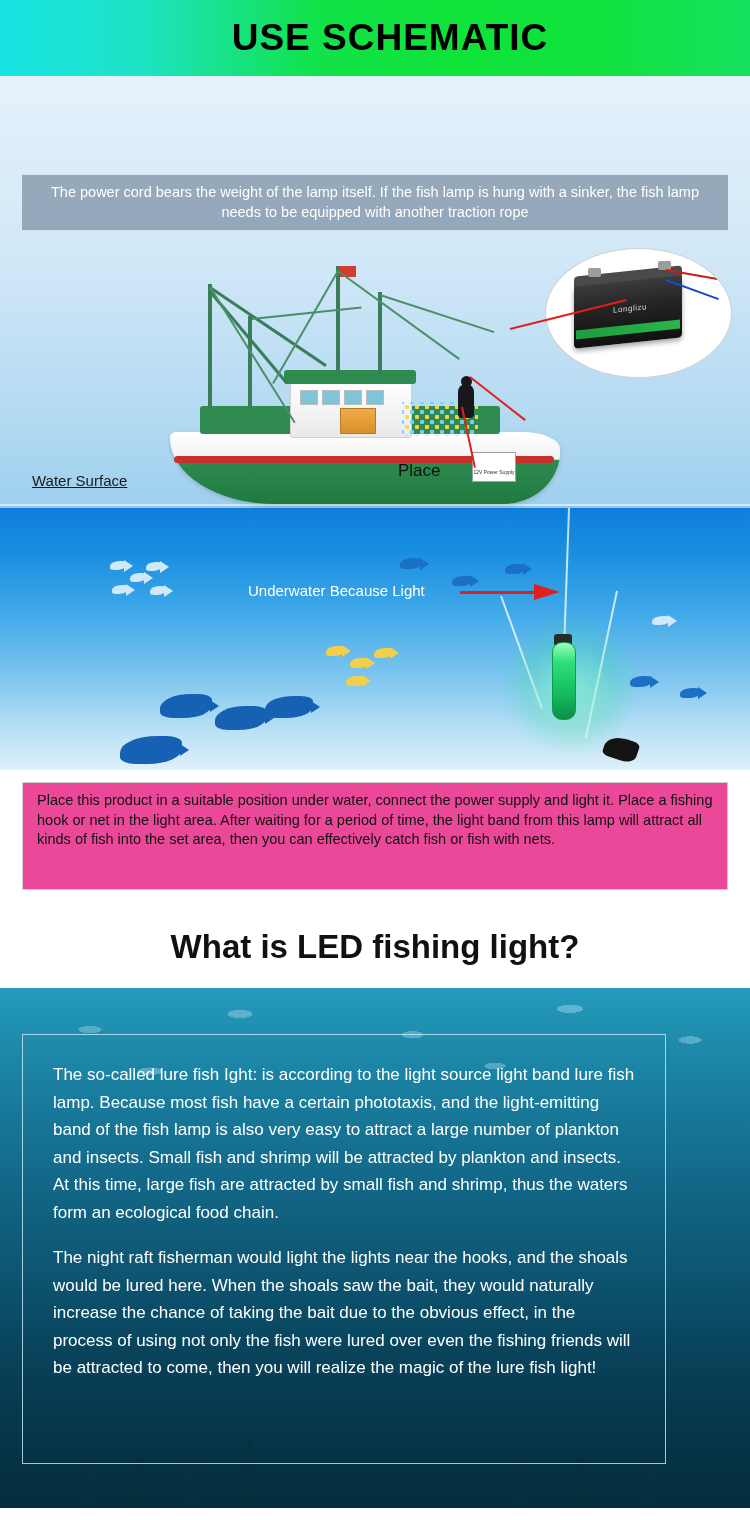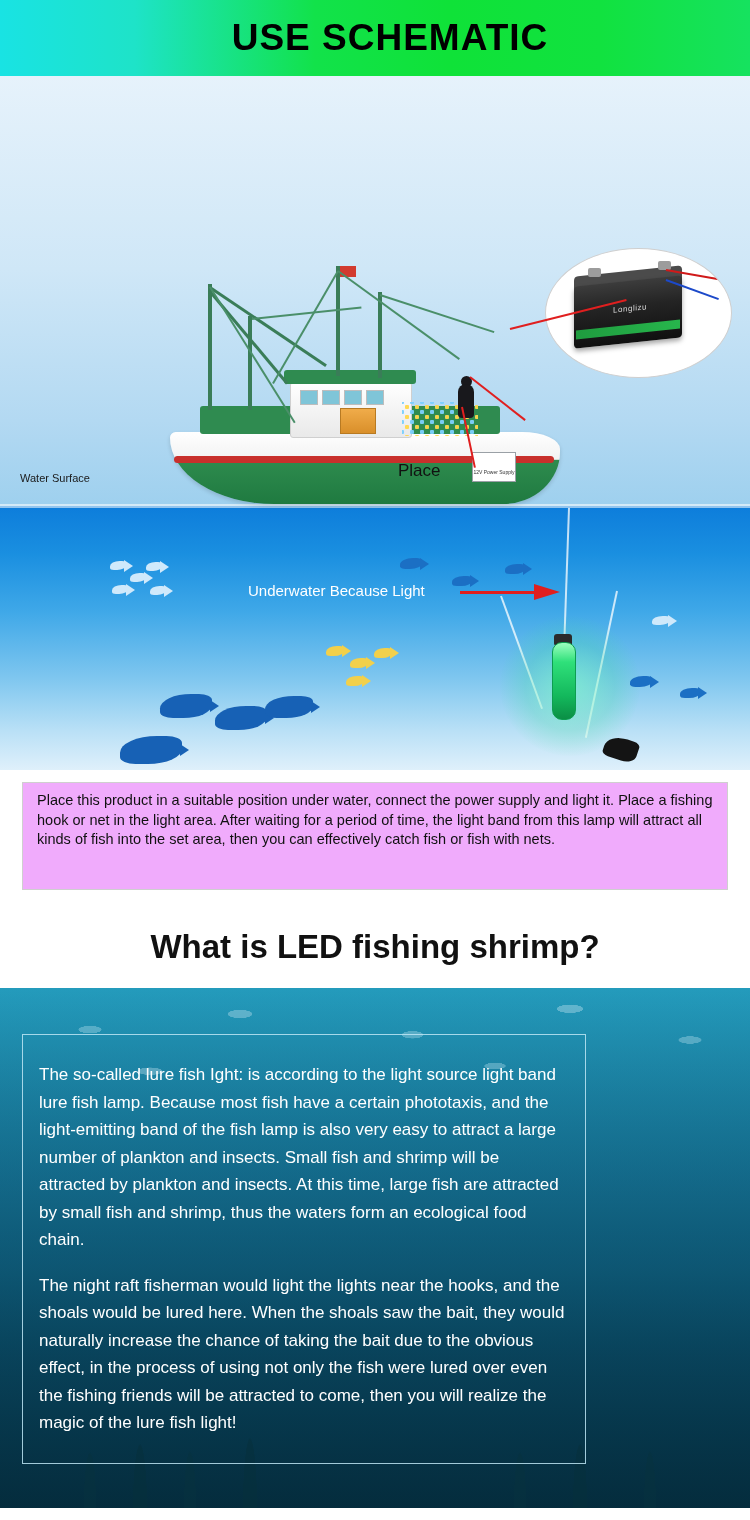--- a/index.html
+++ b/index.html
@@ -257,23 +257,24 @@
   .wire-red {
     position: absolute;
     height: 2px;
     background: #e01f1f;
     transform-origin: left center;
   }
 
   
   .label-water-surface {
     position: absolute;
-    left: 20px; top: 396px;
-    font-size: 11px;
+    left: 32px; top: 396px;
+    font-size: 15px;
     color: #1a1a1a;
+    text-decoration: underline;
   }
   .label-boat {
     position: absolute;
     left: 398px; top: 385px;
     font-size: 17px;
     color: #111;
   }
   .label-ufl {
     position: absolute;
     left: 248px; top: 506px;
@@ -368,21 +369,21 @@
     align-items: center;
     justify-content: center;
     color: #19e24a;
     font-weight: bold;
     font-size: 23px;
     line-height: 1.25;
     letter-spacing: .5px;
   }
   .um-right {
     flex: 1;
-    background: #f0abfc;
+    background: #ec4899;
     padding: 8px 12px 8px 14px;
     box-sizing: border-box;
     font-size: 14.5px;
     line-height: 1.36;
     color: #111;
   }
 
   
   .section-title {
     width: 750px;
@@ -425,43 +426,44 @@
       radial-gradient(ellipse 12px 120px at 140px 250px, #06303c 60%, transparent 62%),
       radial-gradient(ellipse 10px 100px at 190px 245px, #07323f 60%, transparent 62%),
       radial-gradient(ellipse 12px 130px at 250px 250px, #06303c 60%, transparent 62%),
       radial-gradient(ellipse 10px 90px at 520px 240px, #07323f 60%, transparent 62%),
       radial-gradient(ellipse 12px 120px at 580px 250px, #06303c 60%, transparent 62%),
       radial-gradient(ellipse 10px 100px at 650px 245px, #07323f 60%, transparent 62%);
   }
   .info-box {
     position: absolute;
     left: 22px; top: 46px;
-    width: 564px; height: 430px;
+    width: 644px; height: 430px;
     box-sizing: border-box;
     border: 1px solid rgba(190,230,245,0.85);
-    padding: 26px 16px;
+    padding: 26px 30px;
     color: #ffffff;
     font-size: 17px;
     line-height: 1.62;
   }
   .info-box p { margin: 0 0 18px 0; }
   .info-box p:last-child { margin-bottom: 8px; }
 </style>
 </head>
 <body>
 
 <div class="banner">
   <div class="banner-title">USE SCHEMATIC</div>
 </div>
 
 <div class="schematic">
   <div class="sky"></div>
   <div class="water"></div>
   <div class="waterline"></div>
 
+  <div class="notice">The power cord bears the weight of the lamp itself. If the fish lamp is hung with a sinker, the fish lamp needs to be equipped with another traction rope</div>
 
   <div class="battery-inset">
     <div class="battery-top"></div>
     <div class="battery-body"></div>
     <div class="battery-label">Longlizu</div>
     <div class="battery-band"></div>
     <div class="term pos"></div>
     <div class="term neg"></div>
     <div class="clip-wire w1"></div>
     <div class="clip-wire w2"></div>
@@ -542,21 +544,21 @@
   <div class="fish" style="left:215px; top:630px; width:52px; height:24px; background:#1761b5; color:#1761b5;"></div>
   <div class="fish" style="left:265px; top:620px; width:48px; height:22px; background:#1761b5; color:#1761b5;"></div>
   <div class="fish" style="left:120px; top:660px; width:62px; height:28px; background:#1761b5; color:#1761b5;"></div>
 
 </div>
 
 <div class="use-methods">
   <div class="um-right">Place this product in a suitable position under water, connect the power supply and light it. Place a fishing hook or net in the light area. After waiting for a period of time, the light band from this lamp will attract all kinds of fish into the set area, then you can effectively catch fish or fish with nets.</div>
 </div>
 
-<div class="section-title">What is LED fishing shrimp?</div>
+<div class="section-title">What is LED fishing light?</div>
 
 <div class="info-panel">
   <div class="school"></div>
   <div class="weeds"></div>
   <div class="info-box">
     <p>The so-called lure fish Ight: is according to the light source light band lure fish lamp. Because most fish have a certain phototaxis, and the light-emitting band of the fish lamp is also very easy to attract a large number of plankton and insects. Small fish and shrimp will be attracted by plankton and insects. At this time, large fish are attracted by small fish and shrimp, thus the waters form an ecological food chain.</p>
     <p> The night raft fisherman would light the lights near the hooks, and the shoals would be lured here. When the shoals saw the bait, they would naturally increase the chance of taking the bait due to the obvious effect, in the process of using not only the fish were lured over even the fishing friends will be attracted to come, then you will realize the magic of the lure fish light!</p>
   </div>
 </div>
 

